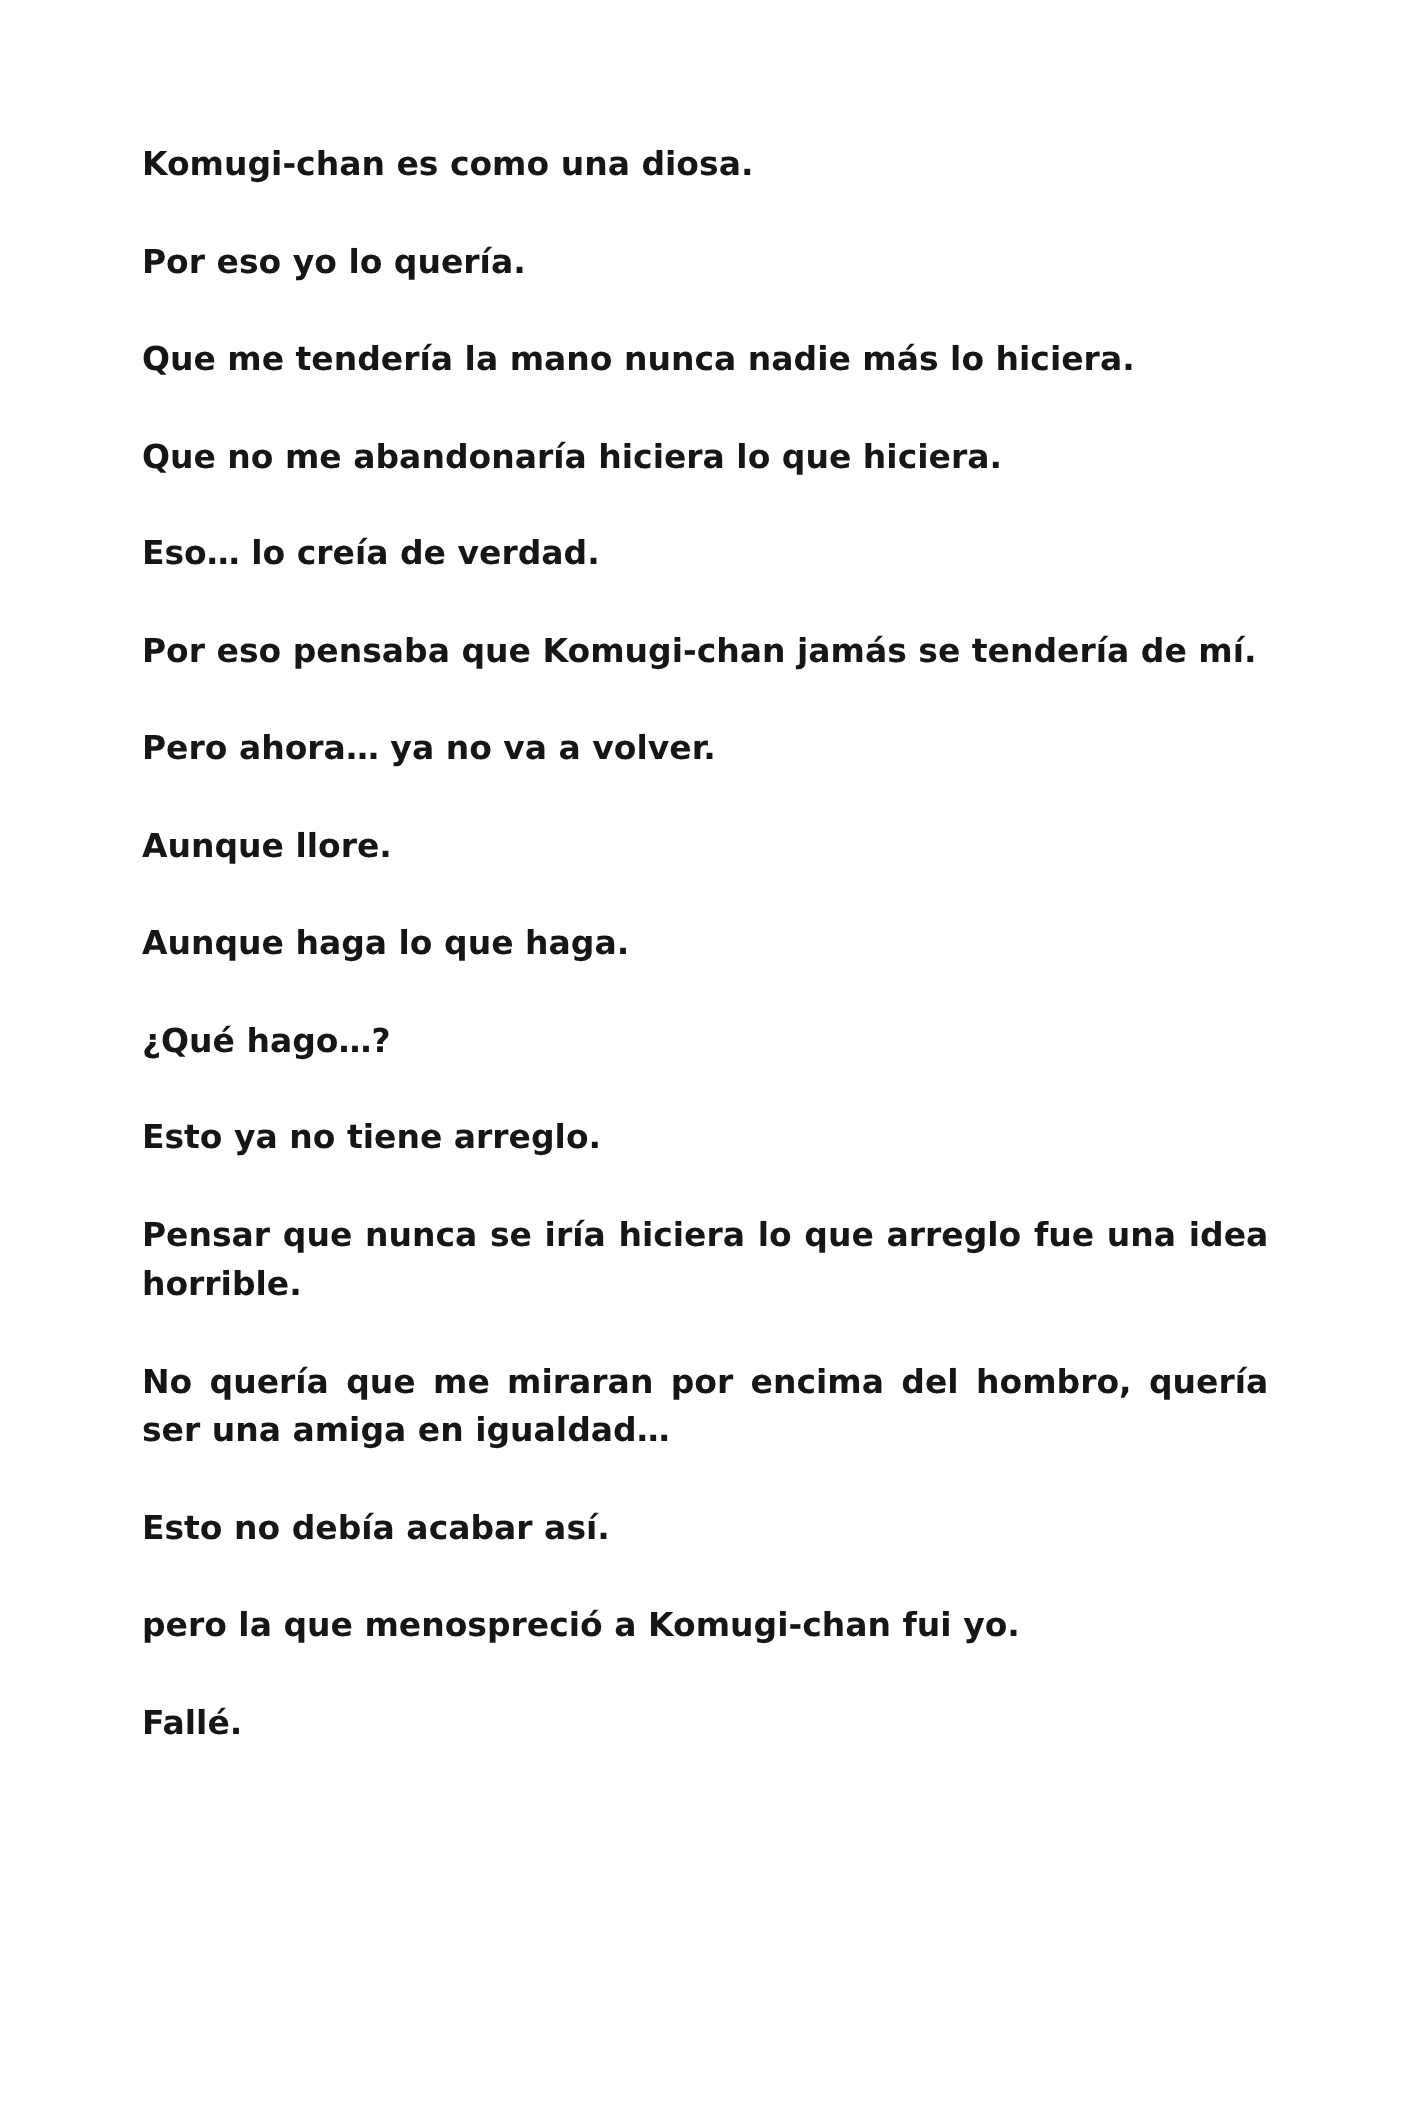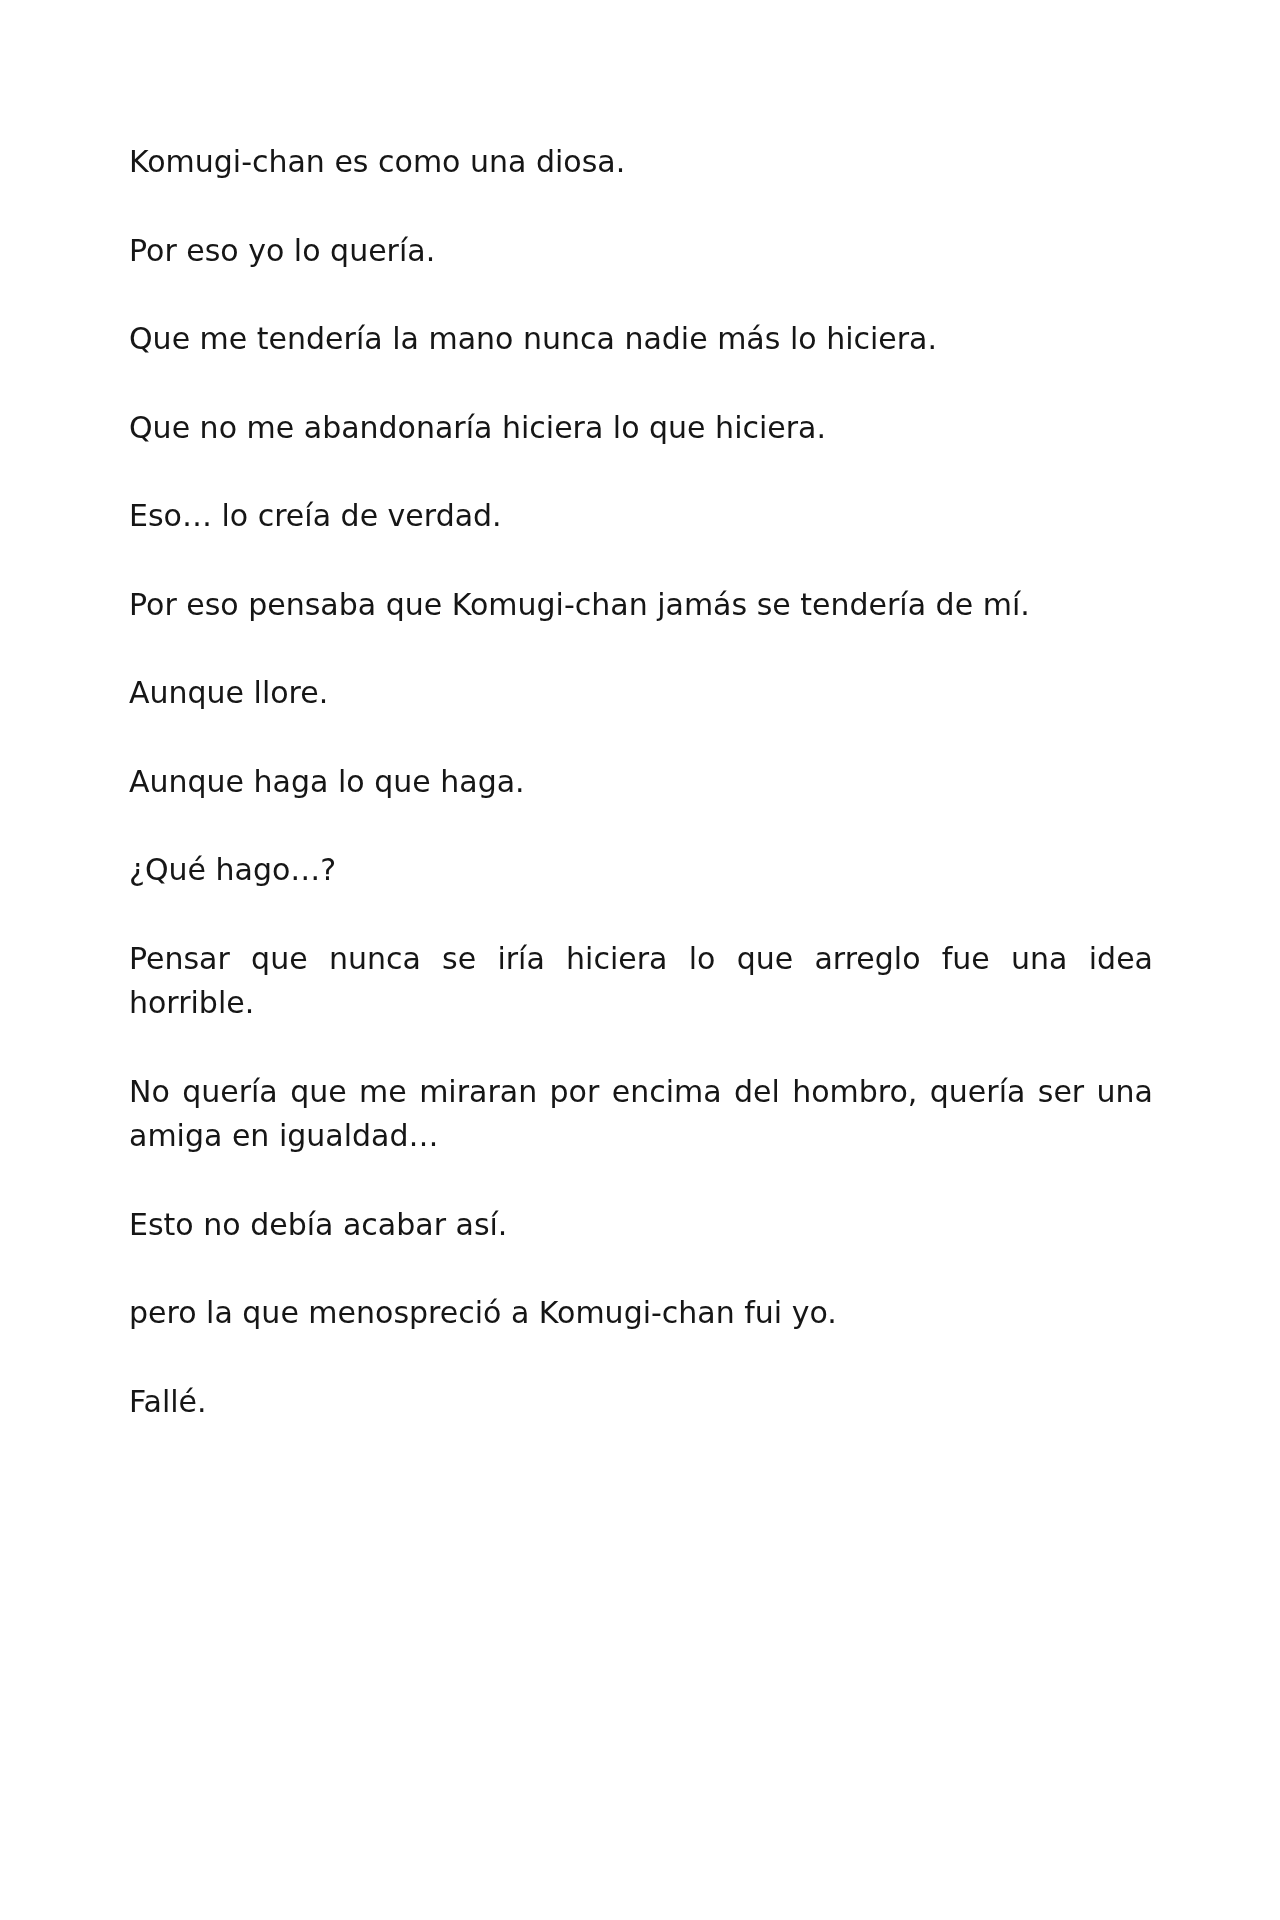--- a/index.html
+++ b/index.html
@@ -17,36 +17,39 @@
       position: absolute;
       left: 129px;
       top: 128px;
       width: 1024px;
       font-family: "DejaVu Sans", "Liberation Sans", sans-serif;
       font-size: 30px;
       line-height: 44.5px;
       color: #161616;
     }
     .para {
-      margin: 12px 0 44px 0;
+      margin: 0 0 44px 0;
       text-align: justify;
       hyphens: none;
+      font-weight: bold;
     }
   </style>
 </head>
 <body>
 
 <div class="page">
   <p class="para">Komugi-chan es como una diosa.</p>
   <p class="para">Por eso yo lo quería.</p>
   <p class="para">Que me tendería la mano nunca nadie más lo hiciera.</p>
   <p class="para">Que no me abandonaría hiciera lo que hiciera.</p>
   <p class="para">Eso… lo creía de verdad.</p>
   <p class="para">Por eso pensaba que Komugi-chan jamás se tendería de mí.</p>
+  <p class="para">Pero ahora… ya no va a volver.</p>
   <p class="para">Aunque llore.</p>
   <p class="para">Aunque haga lo que haga.</p>
   <p class="para">¿Qué hago…?</p>
+  <p class="para">Esto ya no tiene arreglo.</p>
   <p class="para">Pensar que nunca se iría hiciera lo que arreglo fue una idea horrible.</p>
   <p class="para">No quería que me miraran por encima del hombro, quería ser una amiga en igualdad…</p>
   <p class="para">Esto no debía acabar así.</p>
   <p class="para">pero la que menospreció a Komugi-chan fui yo.</p>
   <p class="para">Fallé.</p>
 </div>
 
 </body></html>

